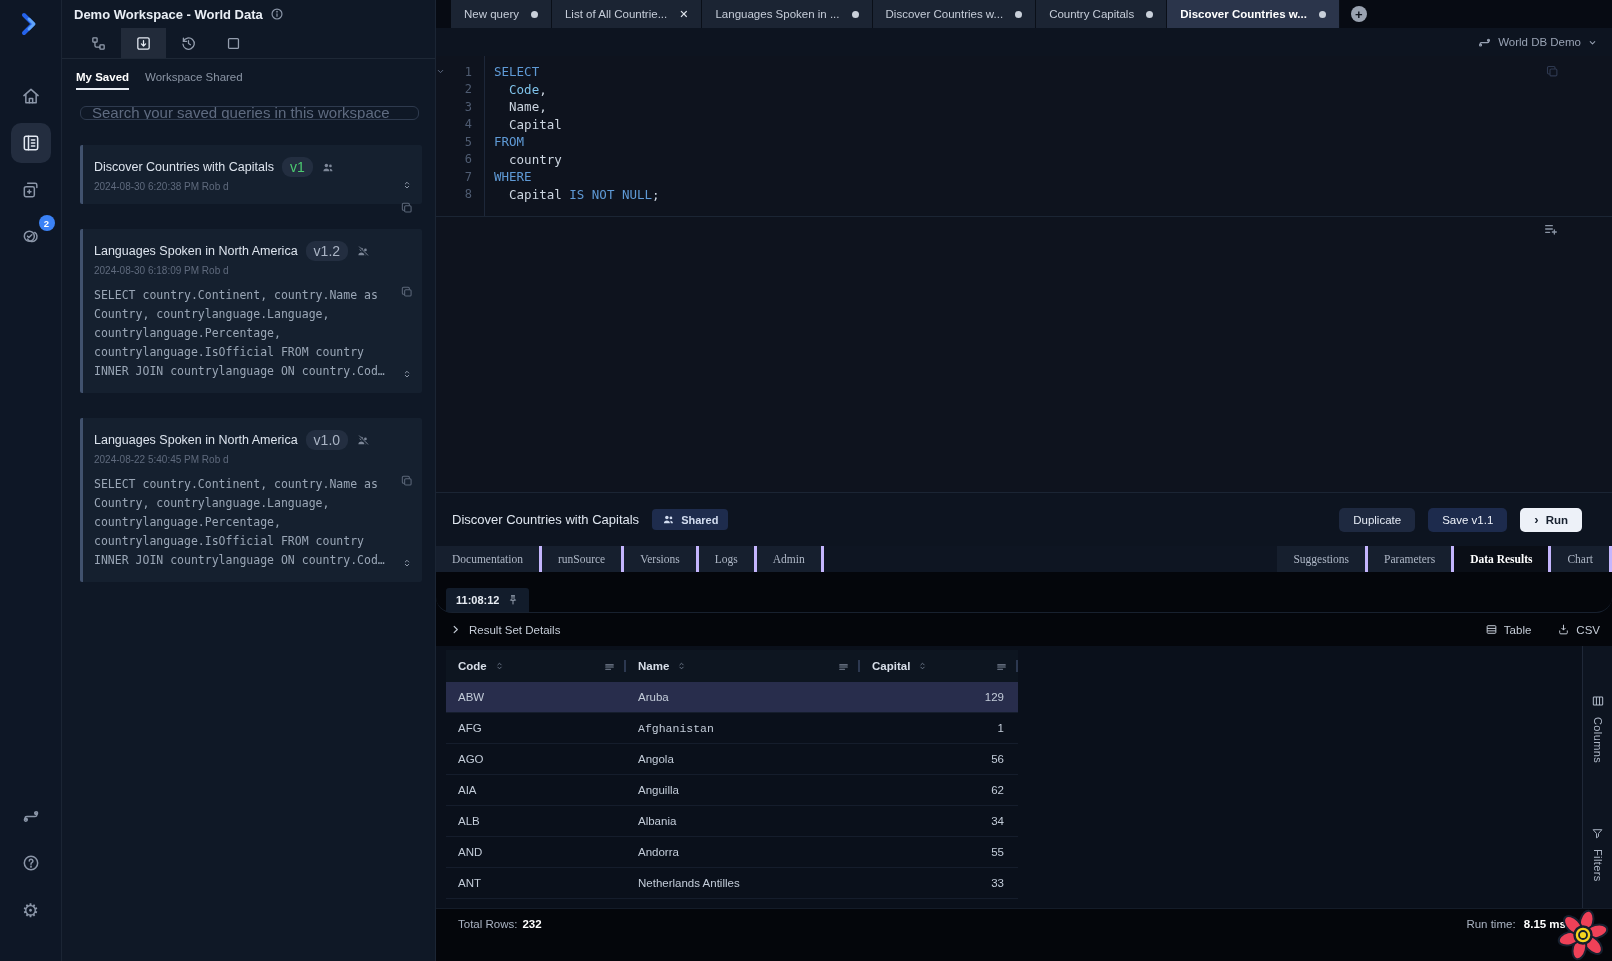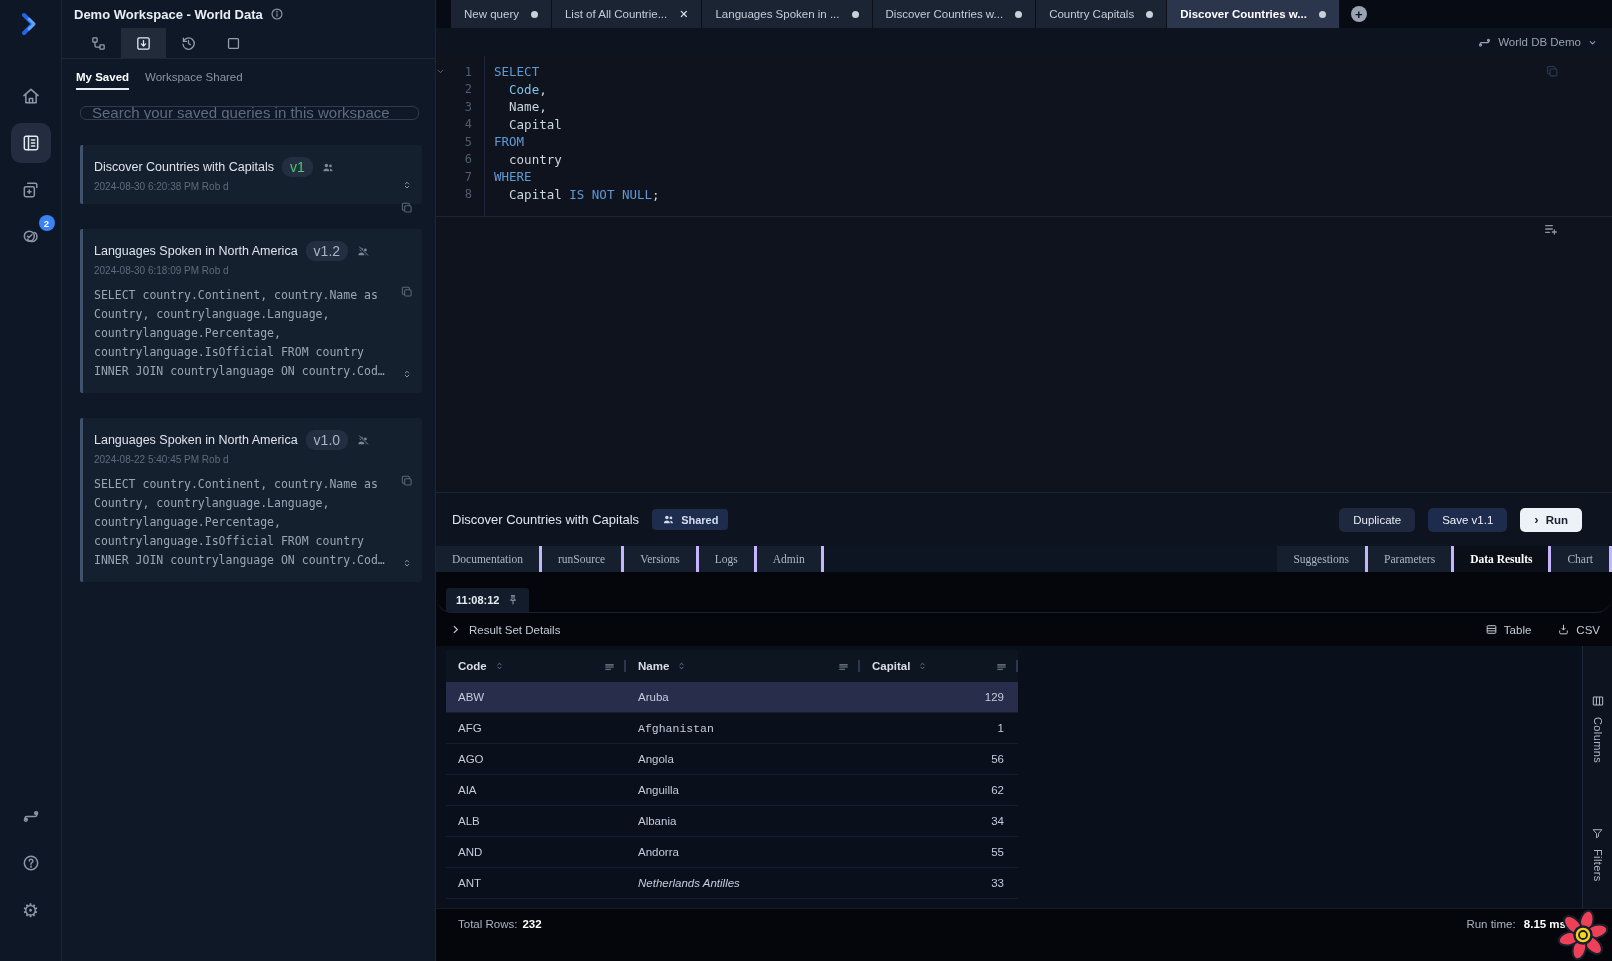--- a/index.html
+++ b/index.html
@@ -567,21 +567,21 @@
               <div class="td" style="width: 234px;">Albania</div>
               <div class="td num" style="width: 158px;">34</div>
             </div>
             <div class="trow">
               <div class="td" style="width: 180px;">AND</div>
               <div class="td" style="width: 234px;">Andorra</div>
               <div class="td num" style="width: 158px;">55</div>
             </div>
             <div class="trow">
               <div class="td" style="width: 180px;">ANT</div>
-              <div class="td" style="width: 234px; font-style: italic;">Netherlands Antilles</div>
+              <div class="td" style="width: 234px;">Netherlands Antilles</div>
               <div class="td num" style="width: 158px;">33</div>
             </div>
           </div>
         <div class="side-strip" id="sidestrip">
             <div class="side-tab">
               <span>
                 <svg width="14" height="14" viewBox="0 0 24 24" fill="none" stroke="currentColor" stroke-width="1.8" stroke-linejoin="round">
                   <rect x="4" y="5" width="16" height="14" rx="1.5"></rect>
                   <path d="M9.3 5v14M14.6 5v14"></path>
                 </svg>

